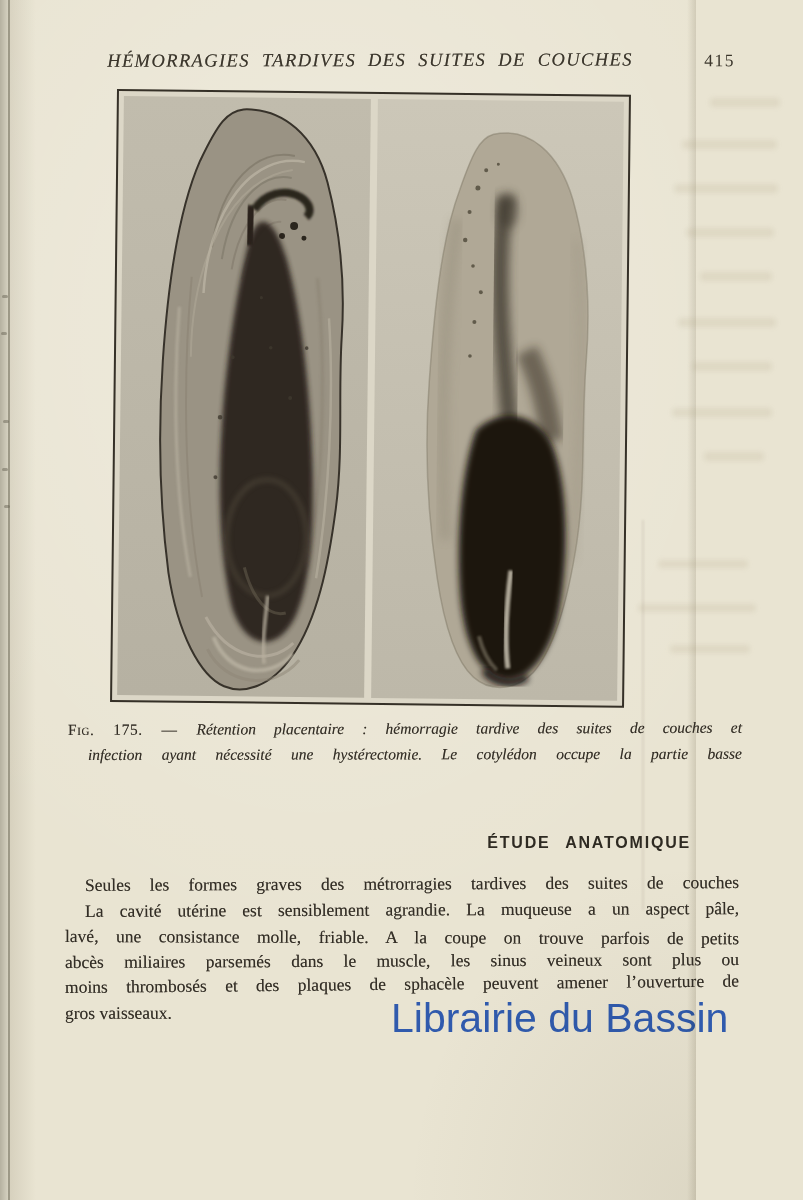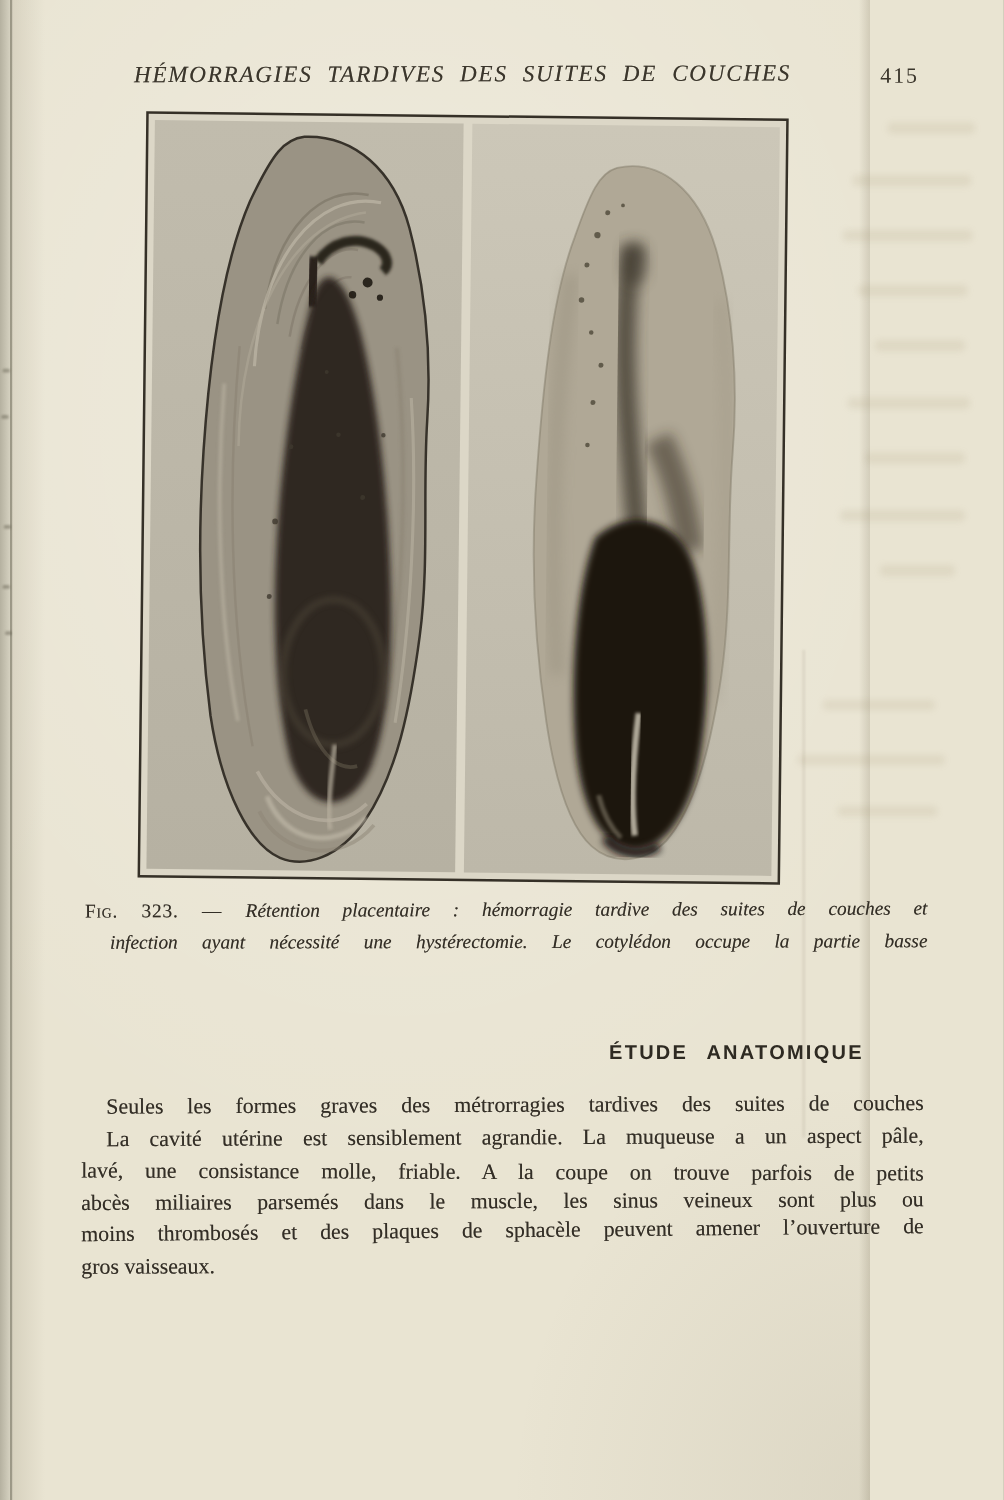--- a/index.html
+++ b/index.html
@@ -201,34 +201,35 @@
 
           <path d="M101,330 C126,306 163,312 178,348 C194,392 194,468 183,520 C173,560 151,584 128,578 C105,572 91,540 87,494 C83,446 85,374 101,330 Z" fill="#1c1711" filter="url(#b5)"></path>
           <path d="M137,470 C133,505 131,540 135,568" fill="none" stroke="#cbc4b3" stroke-width="5" opacity=".85" filter="url(#b4)"></path>
           <path d="M106,536 C110,552 116,562 124,570" fill="none" stroke="#8f8775" stroke-width="4" opacity=".55" filter="url(#b4)"></path>
           <path d="M112,570 C120,582 140,586 154,576" fill="none" stroke="#15110c" stroke-width="8" opacity=".9" filter="url(#b5)"></path>
         </svg>
       </div>
     </div>
 
     <div class="caption">
-      <div class="cap-line j c1"><span class="cap-label">Fig. 323. — </span><span class="it">Rétention placentaire : hémorragie tardive des suites de couches et</span></div>
+      <div class="cap-line j c1"><span class="cap-label">Fig. 175. — </span><span class="it">Rétention placentaire : hémorragie tardive des suites de couches et</span></div>
       <div class="cap-line j ind c2"><span class="it">infection ayant nécessité une hystérectomie. Le cotylédon occupe la partie basse</span></div>
     </div>
 
     <div class="sec-head">ÉTUDE ANATOMIQUE</div>
 
     <div class="body-text">
       <div class="para">
         <div class="bl j ind t1">Seules les formes graves des métrorragies tardives des suites de couches</div>
       </div>
       <div class="para">
         <div class="bl j ind t5">La cavité utérine est sensiblement agrandie. La muqueuse a un aspect pâle,</div>
         <div class="bl j t6">lavé, une consistance molle, friable. A la coupe on trouve parfois de petits</div>
         <div class="bl j t7">abcès miliaires parsemés dans le muscle, les sinus veineux sont plus ou</div>
         <div class="bl j t8">moins thrombosés et des plaques de sphacèle peuvent amener l’ouverture de</div>
         <div class="bl t9">gros vaisseaux.</div>
       </div>
     </div>
 
+    <div class="watermark">Librairie du Bassin</div>
 
   </div>
 </div>
 
 </body></html>

